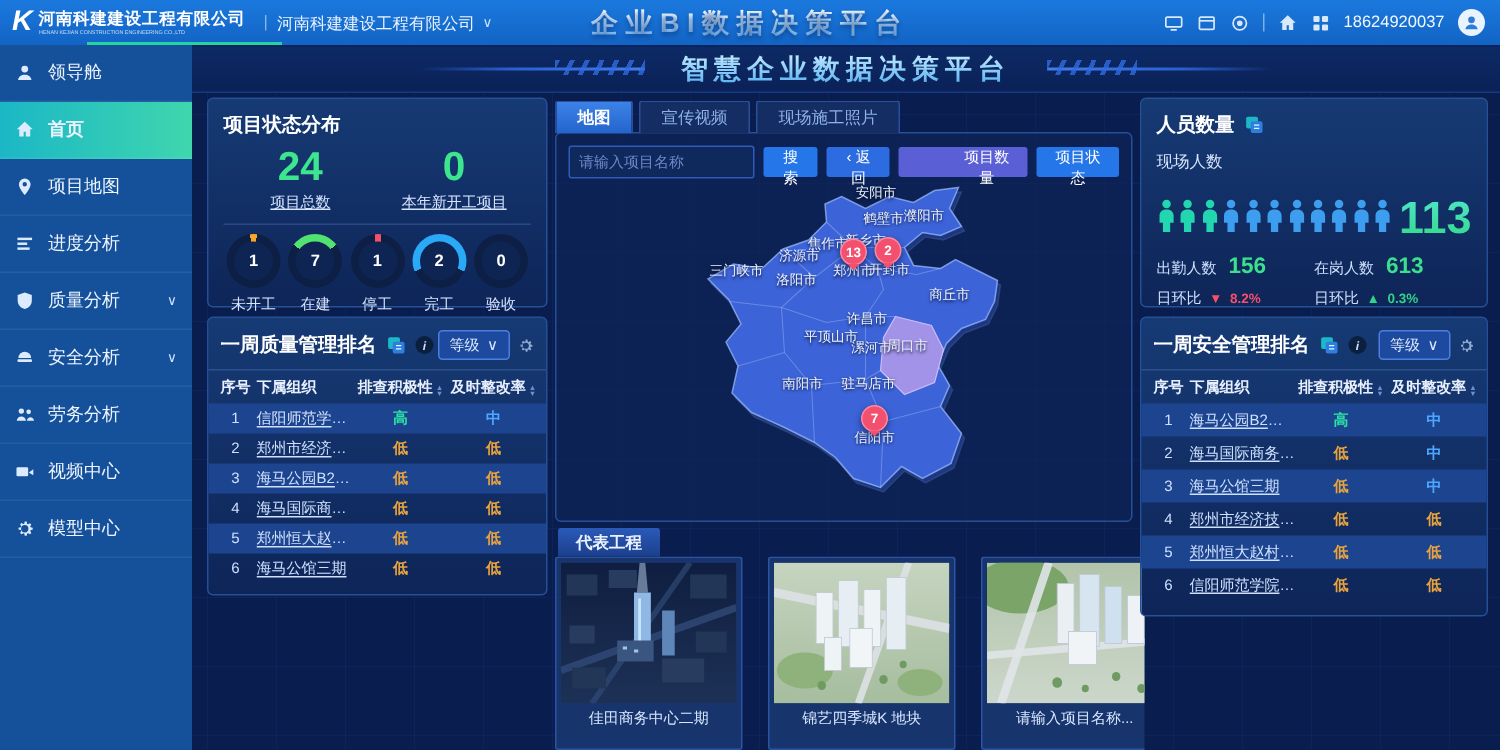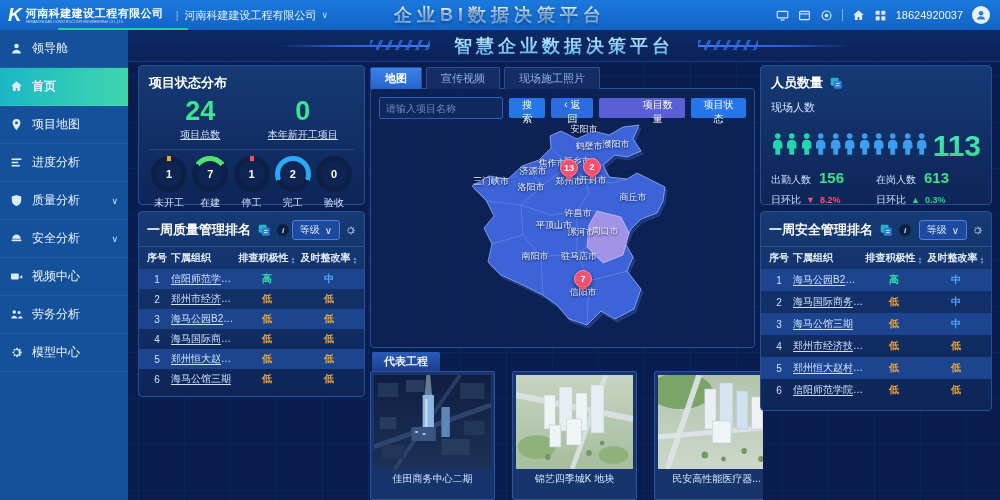--- a/index.html
+++ b/index.html
@@ -265,36 +265,36 @@
             <path d="M8 3a5.2 5.2 0 015.2 5.2H2.8A5.2 5.2 0 018 3z"></path>
             <rect x="2" y="9.2" width="12" height="2.2" rx="1"></rect>
           </svg>
         </span>
         <span>安全分析</span>
         <span class="schev">∨</span>
       </div>
       <div class="side-item">
         <span class="sic">
           <svg viewBox="0 0 16 16" fill="currentColor">
-            <rect x="1.2" y="4.4" width="9.6" height="7.2" rx="1"></rect>
-            <path d="M11.6 8.5 15 6v4.8l-3.4-2z"></path>
-          </svg>
-        </span>
-        <span>视频中心</span>
-      </div>
-      <div class="side-item">
-        <span class="sic">
-          <svg viewBox="0 0 16 16" fill="currentColor">
             <circle cx="5.2" cy="5" r="2.2"></circle>
             <circle cx="11.2" cy="5.6" r="1.9"></circle>
             <path d="M1.4 13c.3-2.4 2-3.6 3.8-3.6s3.5 1.2 3.8 3.6z"></path>
             <path d="M9.8 13c.2-1.9 1.4-3 2.9-3 1.2 0 2.4.8 2.8 2.4l.1.6z"></path>
           </svg>
         </span>
         <span>劳务分析</span>
+      </div>
+      <div class="side-item">
+        <span class="sic">
+          <svg viewBox="0 0 16 16" fill="currentColor">
+            <rect x="1.2" y="4.4" width="9.6" height="7.2" rx="1"></rect>
+            <path d="M11.6 8.5 15 6v4.8l-3.4-2z"></path>
+          </svg>
+        </span>
+        <span>视频中心</span>
       </div>
       <div class="side-item">
         <span class="sic">
           <svg viewBox="0 0 16 16" fill="currentColor">
             <path d="M8 5a3 3 0 110 6 3 3 0 010-6zm6.5 3.8v-1.6l-1.7-.4-.3-.8.9-1.5-1.1-1.1-1.5.9-.8-.3L9.6 2H8l-.4 1.9-.8.3-1.5-.9-1.1 1.1.9 1.5-.3.8-1.9.4v1.6l1.9.4.3.8-.9 1.5 1.1 1.1 1.5-.9.8.3.4 1.9h1.6l.4-1.9.8-.3 1.5.9 1.1-1.1-.9-1.5.3-.8z"></path>
           </svg>
         </span>
         <span>模型中心</span>
       </div>
     </div>
@@ -551,21 +551,21 @@
             <rect x="66" y="8" width="14" height="48" fill="#d7e5f0" stroke="#bfc9d2" stroke-width=".6"></rect>
             <rect x="84" y="16" width="12" height="38" fill="#cfe0ee" stroke="#bfc9d2" stroke-width=".6"></rect>
             <rect x="100" y="22" width="12" height="32" fill="#eef2f6" stroke="#bfc9d2" stroke-width=".6"></rect>
             <rect x="58" y="46" width="20" height="22" fill="#f0f4f7" stroke="#bfc9d2" stroke-width=".6"></rect>
             <circle cx="50" cy="80" r="3.5" fill="#6f9a62"></circle>
             <circle cx="92" cy="76" r="3" fill="#6f9a62"></circle>
             <circle cx="110" cy="84" r="3" fill="#6f9a62"></circle>
             <circle cx="70" cy="84" r="2.5" fill="#6f9a62"></circle>
           </svg>
         </div>
-        <div class="pcap">民安高性能医疗器...</div>
+        <div class="pcap">请输入项目名称...</div>
       </div>
     </div>
 
   <div class="panel" id="p-person">
     <div class="p-title">
       <span>人员数量</span>
       <svg class="doc-ic" viewBox="0 0 16 16">
           <rect x="2" y="2" width="9" height="9" rx="1.5" fill="#1db8c8"></rect>
           <rect x="5.5" y="5.5" width="9" height="9" rx="1.5" fill="#2f7de0"></rect>
           <path d="M8 8.5h4M8 11h4" stroke="#dff" stroke-width="1"></path>

